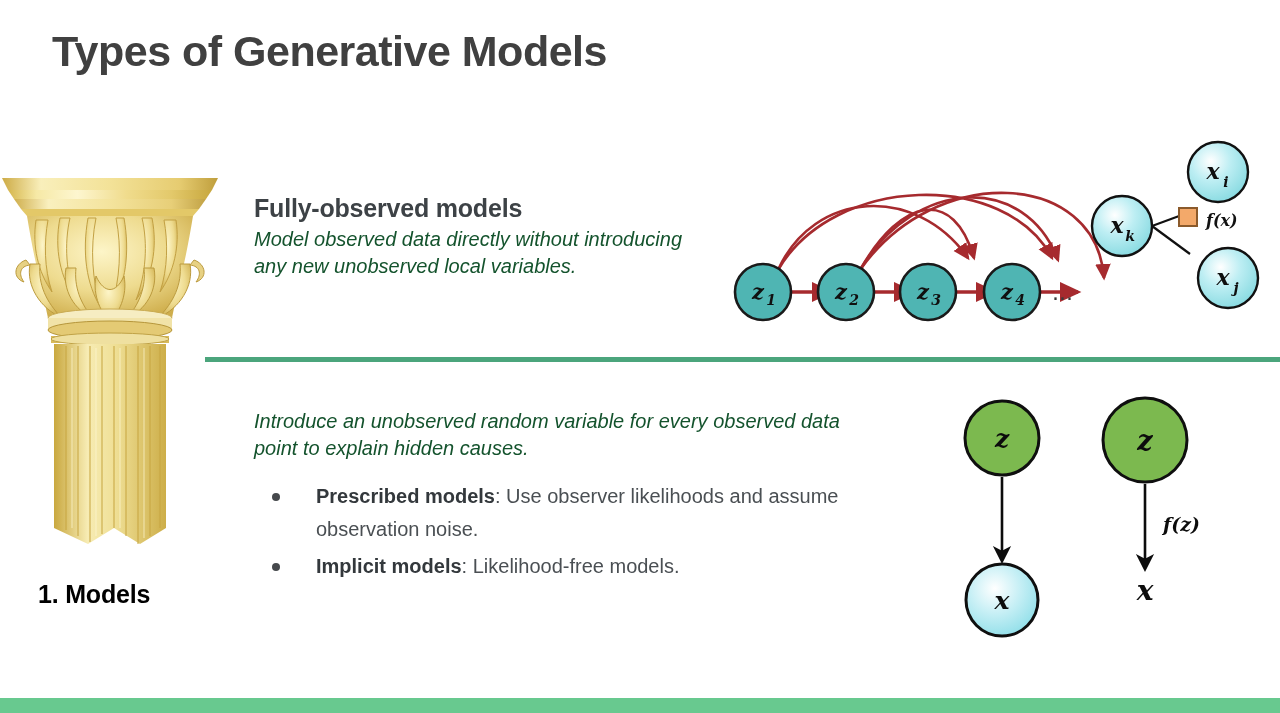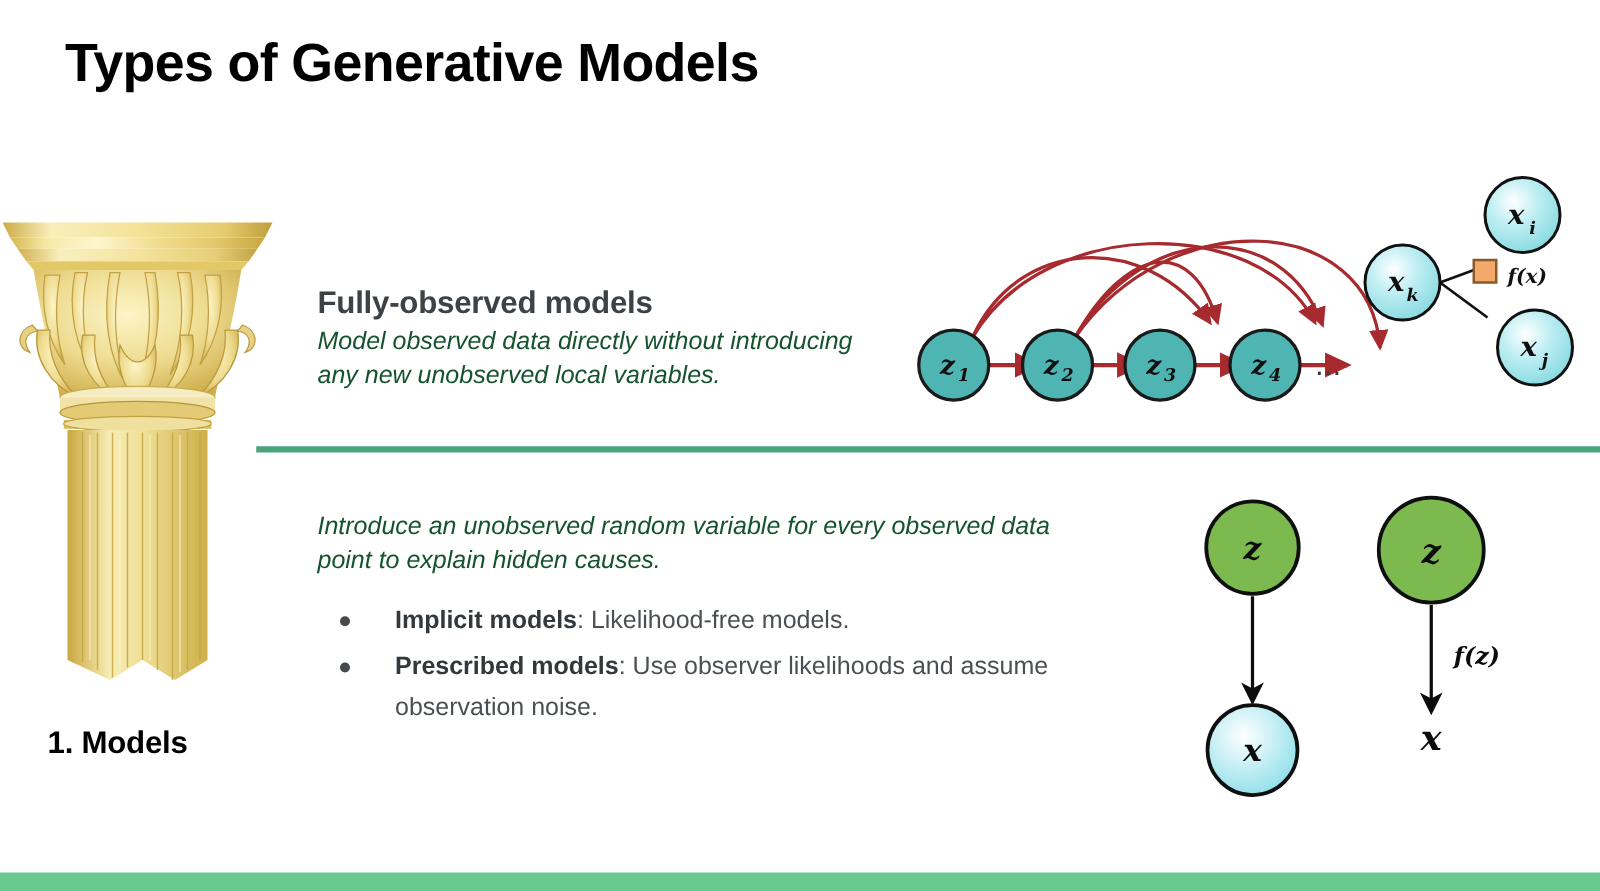--- a/index.html
+++ b/index.html
@@ -8,21 +8,21 @@
     background:#ffffff;
     font-family:"Liberation Sans", sans-serif;
   }
   .stage{position:absolute;inset:0;}
 
   
   #slide-title{
     position:absolute;left:52px;top:26px;
     font-size:43px;line-height:50px;
     font-weight:bold;letter-spacing:-0.5px;
-    color:#000000;
+    color:#404040;
     white-space:nowrap;
   }
 
   
   #column-art{position:absolute;left:-4px;top:168px;width:228px;height:398px;}
 
   
   #section-label{
     position:absolute;left:38px;top:580px;
     font-size:25px;font-weight:bold;color:#000000;
@@ -41,21 +41,21 @@
   }
 
   
   .block-heading{
     font-size:25px;font-weight:bold;color:#3d4246;letter-spacing:-0.2px;
     white-space:nowrap;
   }
   .block-body{
     font-size:20px;font-style:italic;color:#14532d;line-height:27px;
   }
-  #fo-block{position:absolute;left:254px;top:194px;width:452px;margin-top:34px;}
+  #fo-block{position:absolute;left:254px;top:194px;width:452px;}
   #fo-heading{margin:0 0 3px 0;}
   #fo-body{margin:0;}
 
   #lv-block{position:absolute;left:254px;top:408px;width:620px;}
   #lv-heading{margin:0 0 3px 0;}
   #lv-body{margin:0;width:610px;}
 
   #lv-bullets{
     list-style:none;margin:18px 0 0 0;padding:0;
   }
@@ -169,25 +169,25 @@
   <div id="fo-block">
     <div id="fo-heading" class="block-heading">Fully-observed models</div>
     <div id="fo-body" class="block-body">Model observed data directly without introducing any new unobserved local variables.</div>
   </div>
 
   <div id="lv-block">
     <div id="lv-body" class="block-body">Introduce an unobserved random variable for every observed data point to explain hidden causes.</div>
     <ul id="lv-bullets">
       <li>
         <span class="dot"></span>
-        <b>Implicit models</b><span>: </span><span>Likelihood-free models.</span>
+        <b>Prescribed models</b><span>: </span><span>Use observer likelihoods and assume observation noise.</span>
       </li>
       <li>
         <span class="dot"></span>
-        <b>Prescribed models</b><span>: </span><span>Use observer likelihoods and assume observation noise.</span>
+        <b>Implicit models</b><span>: </span><span>Likelihood-free models.</span>
       </li>
     </ul>
   </div>
 
   <svg style="position:absolute;left:706px;top:130px;width:574px;height:215px;" viewBox="0 0 574 215" xmlns="http://www.w3.org/2000/svg">
     <defs>
       <marker id="ah" markerWidth="7" markerHeight="7" refX="5.4" refY="3" orient="auto">
         <path d="M0,0 L6.4,3 L0,6 Z" fill="#a62a2e"></path>
       </marker>
       <radialGradient id="gCyan" cx="38%" cy="32%" r="78%">

